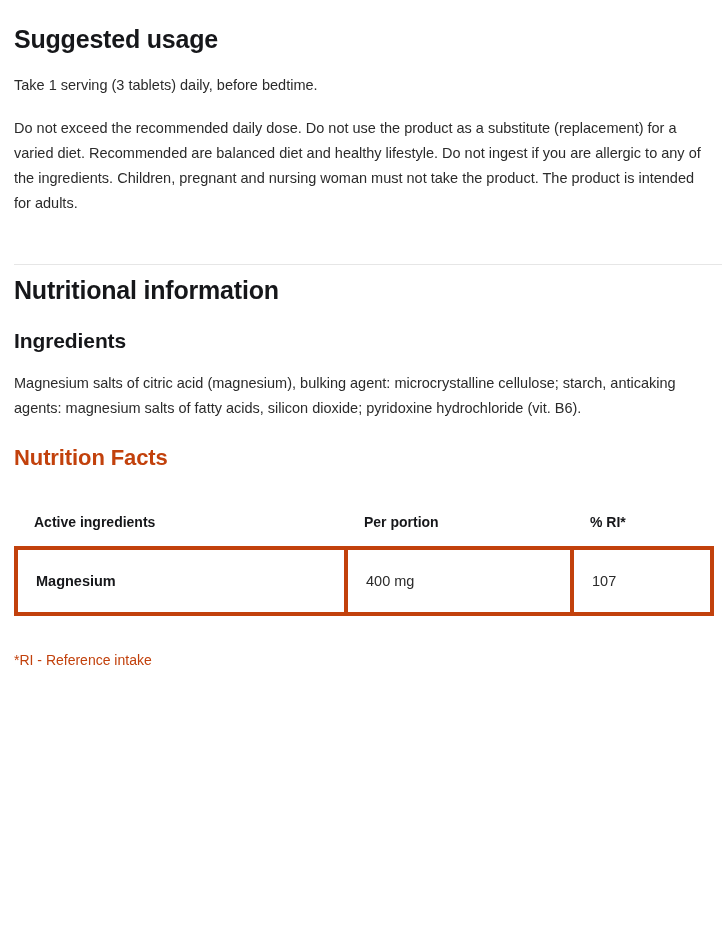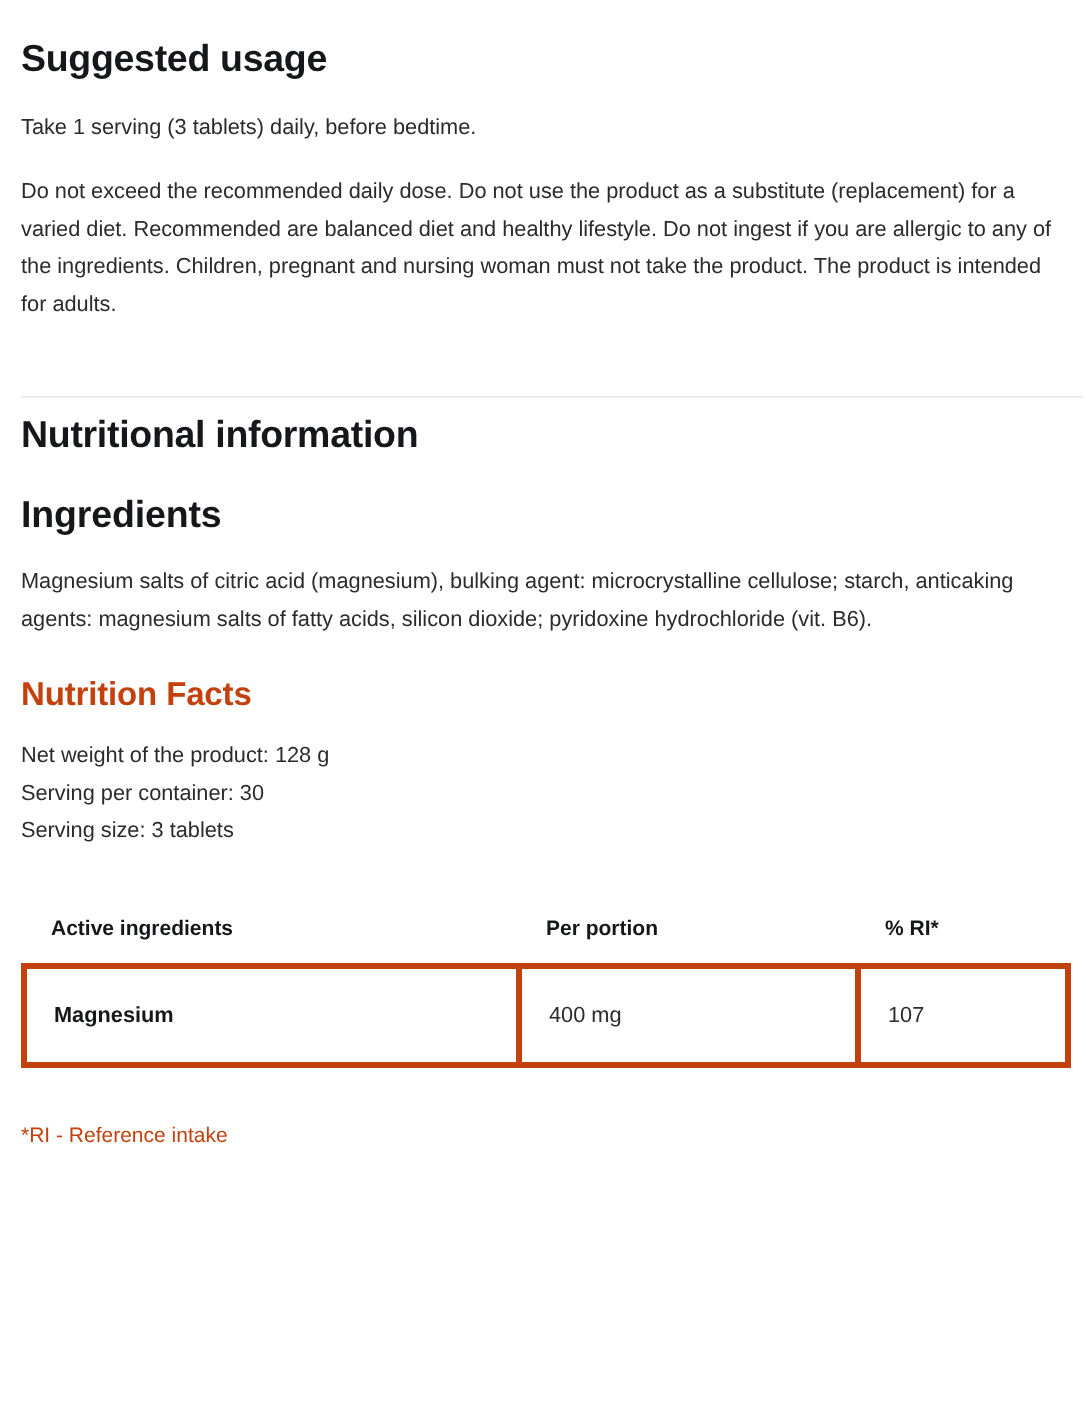--- a/index.html
+++ b/index.html
@@ -24,21 +24,21 @@
   }
   h2.section-title {
     font-size: 25px;
     line-height: 1.25;
     font-weight: 700;
     margin: 10px 0 0 0;
     letter-spacing: -0.2px;
     color: #16171a;
   }
   h3.sub-title {
-    font-size: 25px;
+    font-size: 21px;
     font-weight: 700;
     margin: 22px 0 0 0;
     letter-spacing: -0.1px;
     color: #16171a;
   }
   h4.sub-title-sm {
     font-size: 22px;
     font-weight: 700;
     margin: 24px 0 0 0;
     letter-spacing: -0.1px;
@@ -116,25 +116,20 @@
 
   <h2 class="section-title">Nutritional information</h2>
 
   <h3 class="sub-title">Ingredients</h3>
 
   <p class="body-text">Magnesium salts of citric acid (magnesium), bulking agent: microcrystalline cellulose; starch, anticaking agents: magnesium salts of fatty acids, silicon dioxide; pyridoxine hydrochloride (vit. B6).</p>
 
 
   <h4 class="sub-title-sm">Nutrition Facts</h4>
 
-  <div class="facts-lines">
-    <div>Net weight of the product: 128 g</div>
-    <div>Serving per container: 30</div>
-    <div>Serving size: 3 tablets</div>
-  </div>
 
   <table class="nutrition">
     <colgroup>
       <col class="c1">
         <col class="c2">
         <col class="c3">
     </colgroup>
     <thead>
       <tr>
         <th>Active ingredients</th>

